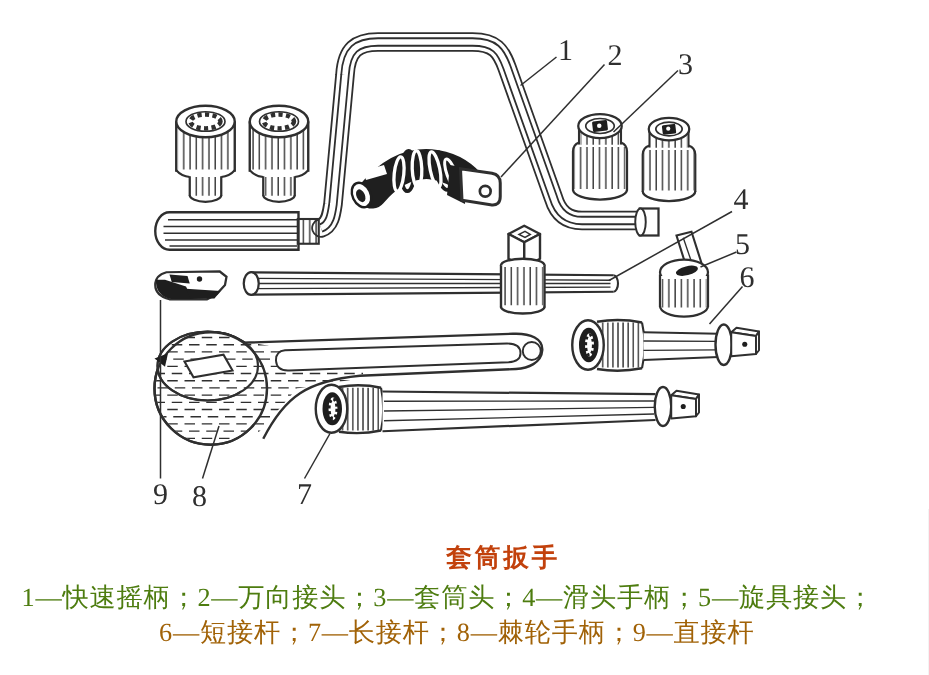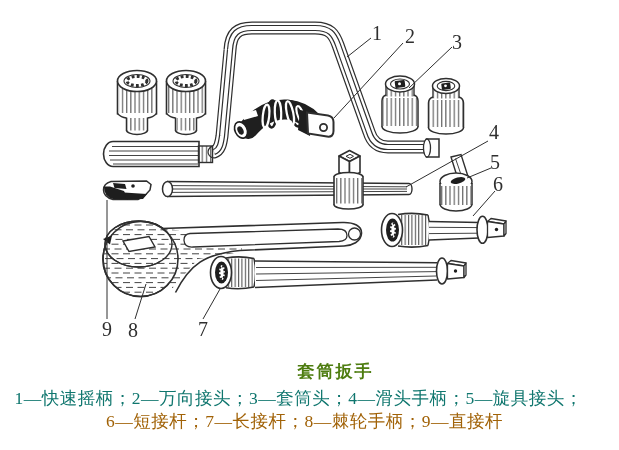--- a/index.html
+++ b/index.html
@@ -8,26 +8,26 @@
     width:619px;height:450px;
     background:#ffffff;
     overflow:hidden;
     font-family:"Liberation Serif","DejaVu Serif",serif;
   }
   .stage svg{position:absolute;left:0;top:0;display:block;}
   .fig-title{
     position:absolute;top:360px;left:0;width:619px;
     box-sizing:border-box;padding-left:52px;
     text-align:center;font-size:17px;letter-spacing:2px;
-    color:#4d7c0f;font-weight:600;
+    color:#c2410c;font-weight:600;
   }
   .fig-cap1{
     position:absolute;top:386px;left:0;width:619px;
     box-sizing:border-box;padding-right:22px;
-    text-align:center;font-size:17.5px;letter-spacing:0.5px;color:#0f766e;
+    text-align:center;font-size:17.5px;letter-spacing:0.5px;color:#4d7c0f;
   }
   .fig-cap2{
     position:absolute;top:409px;left:0;width:619px;
     box-sizing:border-box;padding-right:10px;
     text-align:center;font-size:17.5px;letter-spacing:0.5px;color:#a16207;
   }
   .callout{font-family:"Liberation Serif","DejaVu Serif",serif;font-size:20px;fill:#2f2f2f;}
 </style>
 </head>
 <body>

